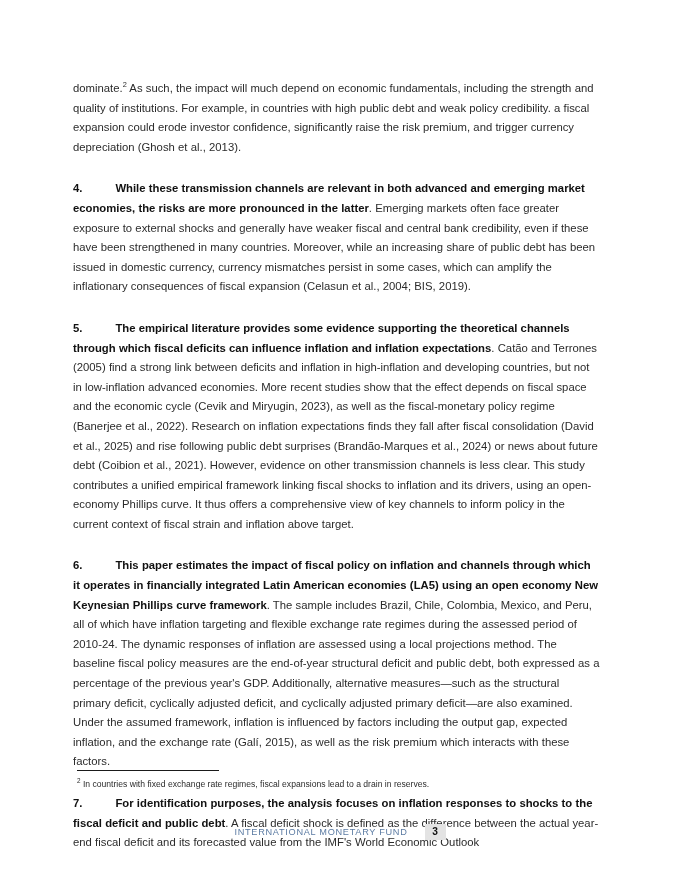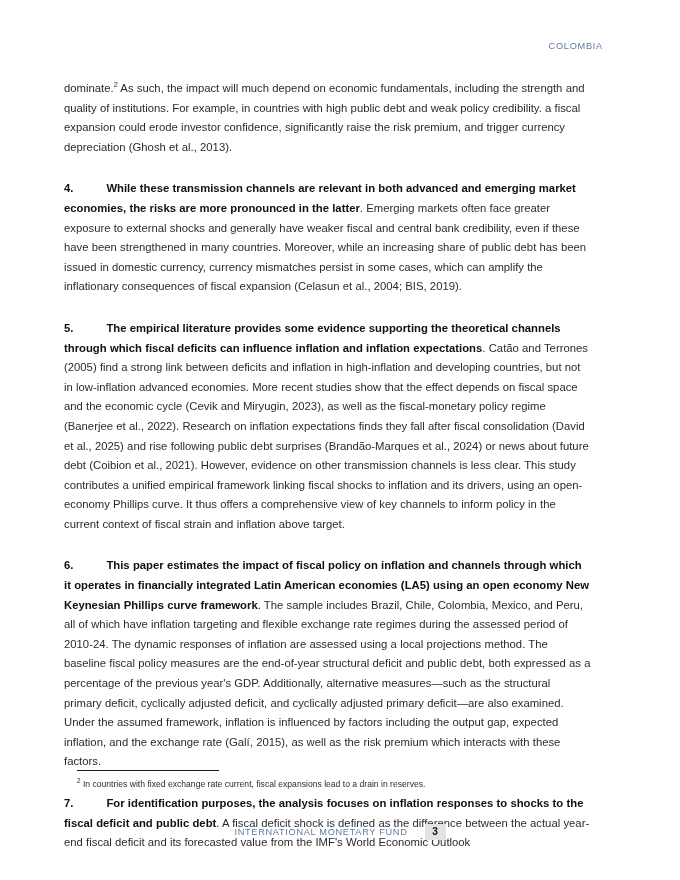--- a/index.html
+++ b/index.html
@@ -33,21 +33,21 @@
     font-size: 9.2px;
     letter-spacing: 0.75px;
     color: #5b7ba3;
     font-family: "Liberation Sans", sans-serif;
   }
 
   
   .content {
     position: absolute;
     top: 79px;
-    left: 64px;
+    left: 73px;
     width: 527px;
   }
   .para {
     font-size: 11.3px;
     line-height: 19.6px;
     color: #2b2b2b;
     text-align: left;
     margin: 0 0 22px 0;
     word-spacing: 0.1px;
   }
@@ -121,41 +121,38 @@
     font-weight: bold;
     text-align: center;
     line-height: 13px;
   }
 </style>
 </head>
 <body>
 
 <div class="page">
 
-  <div class="running-header">
-    <span>COLOMBIA</span>
-  </div>
 
   <div class="content">
 
     <p class="para"><span>dominate.</span><sup class="fn">2</sup><span> As such, the impact will much depend on economic fundamentals, including the strength and quality of institutions. For example, in countries with high public debt and weak policy credibility. a fiscal expansion could erode investor confidence, significantly raise the risk premium, and trigger currency depreciation (Ghosh et al., 2013).</span></p>
 
     <p class="para"><span class="num">4.</span><span class="gap"></span><span class="lead">While these transmission channels are relevant in both advanced and emerging market economies, the risks are more pronounced in the latter</span><span>. Emerging markets often face greater exposure to external shocks and generally have weaker fiscal and central bank credibility, even if these have been strengthened in many countries. Moreover, while an increasing share of public debt has been issued in domestic currency, currency mismatches persist in some cases, which can amplify the inflationary consequences of fiscal expansion (Celasun et al., 2004; BIS, 2019).</span></p>
 
     <p class="para"><span class="num">5.</span><span class="gap"></span><span class="lead">The empirical literature provides some evidence supporting the theoretical channels through which fiscal deficits can influence inflation and inflation expectations</span><span>. Catão and Terrones (2005) find a strong link between deficits and inflation in high-inflation and developing countries, but not in low-inflation advanced economies. More recent studies show that the effect depends on fiscal space and the economic cycle (Cevik and Miryugin, 2023), as well as the fiscal-monetary policy regime (Banerjee et al., 2022). Research on inflation expectations finds they fall after fiscal consolidation (David et al., 2025) and rise following public debt surprises (Brandão-Marques et al., 2024) or news about future debt (Coibion et al., 2021). However, evidence on other transmission channels is less clear. This study contributes a unified empirical framework linking fiscal shocks to inflation and its drivers, using an open-economy Phillips curve. It thus offers a comprehensive view of key channels to inform policy in the current context of fiscal strain and inflation above target.</span></p>
 
     <p class="para"><span class="num">6.</span><span class="gap"></span><span class="lead">This paper estimates the impact of fiscal policy on inflation and channels through which it operates in financially integrated Latin American economies (LA5) using an open economy New Keynesian Phillips curve framework</span><span>. The sample includes Brazil, Chile, Colombia, Mexico, and Peru, all of which have inflation targeting and flexible exchange rate regimes during the assessed period of 2010-24. The dynamic responses of inflation are assessed using a local projections method. The baseline fiscal policy measures are the end-of-year structural deficit and public debt, both expressed as a percentage of the previous year's GDP. Additionally, alternative measures—such as the structural primary deficit, cyclically adjusted deficit, and cyclically adjusted primary deficit—are also examined. Under the assumed framework, inflation is influenced by factors including the output gap, expected inflation, and the exchange rate (Galí, 2015), as well as the risk premium which interacts with these factors.</span></p>
 
     <p class="para"><span class="num">7.</span><span class="gap"></span><span class="lead">For identification purposes, the analysis focuses on inflation responses to shocks to the fiscal deficit and public debt</span><span>. A fiscal deficit shock is defined as the difference between the actual year-end fiscal deficit and its forecasted value from the IMF's World Economic Outlook</span></p>
 
   </div>
 
   <div class="footnote-area">
     <div class="footnote-rule"></div>
-    <p class="footnote"><sup>2</sup><span> In countries with fixed exchange rate current, fiscal expansions lead to a drain in reserves.</span></p>
+    <p class="footnote"><sup>2</sup><span> In countries with fixed exchange rate regimes, fiscal expansions lead to a drain in reserves.</span></p>
   </div>
 
   <div class="running-footer">
     <span class="footer-org">INTERNATIONAL MONETARY FUND</span>
     <span class="page-number">3</span>
   </div>
 
 </div>
 
 </body></html>

